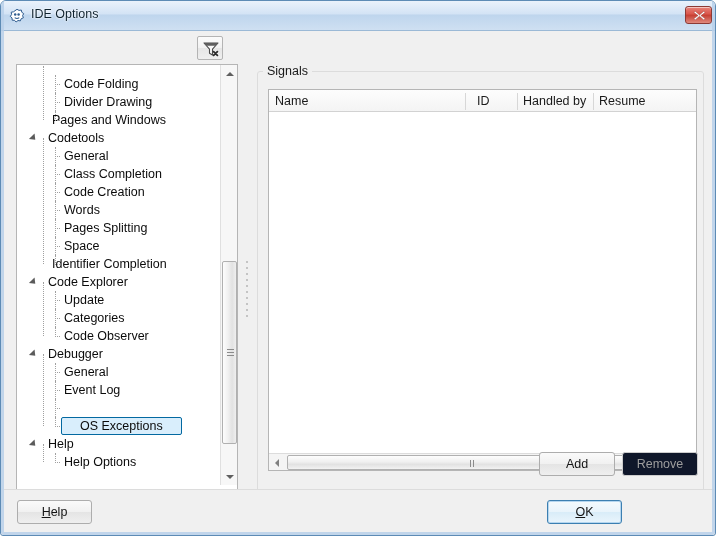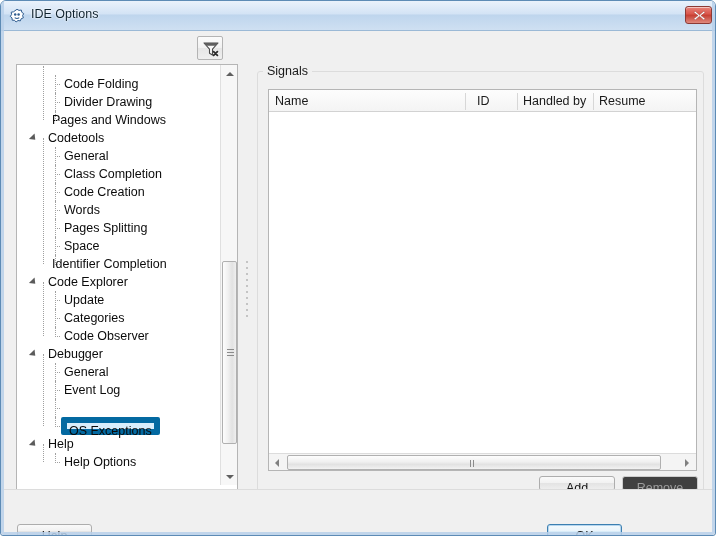--- a/index.html
+++ b/index.html
@@ -112,23 +112,23 @@
     position: absolute;
     height: 18px;
     line-height: 18px;
     white-space: nowrap;
     font-size: 12.5px;
     color: #0b0b0b;
   }
   .tree-label { position: relative; padding: 0 3px; }
   .tree-row.selected .tree-label {
     background: #d9eefc;
-    border: 6px solid #0369a1;
+    border: 1px solid #0369a1;
     border-radius: 2px;
-    padding: 0 2px;
+    padding: 0 18px;
     line-height: 16px;
     display: inline-block;
     height: 18px;
   }
   .expander {
     position: absolute;
     left: -14px; top: 5px;
     width: 0; height: 0;
     border-left: 5px solid #5b5b5b;
     border-top: 4px solid transparent;
@@ -300,33 +300,32 @@
   .hthumb-grip i {
     display: inline-block; width: 1px; height: 7px;
     margin-right: 2px;
     background: #8b8b8b;
     vertical-align: top;
   }
 
   
   .btn {
     position: absolute;
-    height: 15px;
+    height: 24px;
     border: 1px solid #adadad;
     border-radius: 3px;
     background: linear-gradient(to bottom, #fafafa 0%, #f1f1f1 48%, #e4e4e4 50%, #efefef 100%);
     font-family: "Liberation Sans", sans-serif;
     font-size: 12.5px;
     color: #131313;
     cursor: pointer;
     text-align: center;
     line-height: 22px;
-    margin-top: 24px;
-  }
-  .btn.disabled { color: #9d9d9d; border-color: #cdcdcd; background: #404040; cursor: default; }
+  }
+  .btn.disabled { color: #9d9d9d; border-color: #cdcdcd; background: #0f172a; cursor: default; }
   .btn.default {
     border: 1px solid #3c7fb1;
     box-shadow: 0 0 0 1px #b5d6ef inset;
     background: linear-gradient(to bottom, #f4fafd 0%, #e9f4fb 48%, #d8ecf8 50%, #eaf5fc 100%);
   }
   .btn u { text-decoration: underline; }
 
   
   .footer {
     position: absolute;

